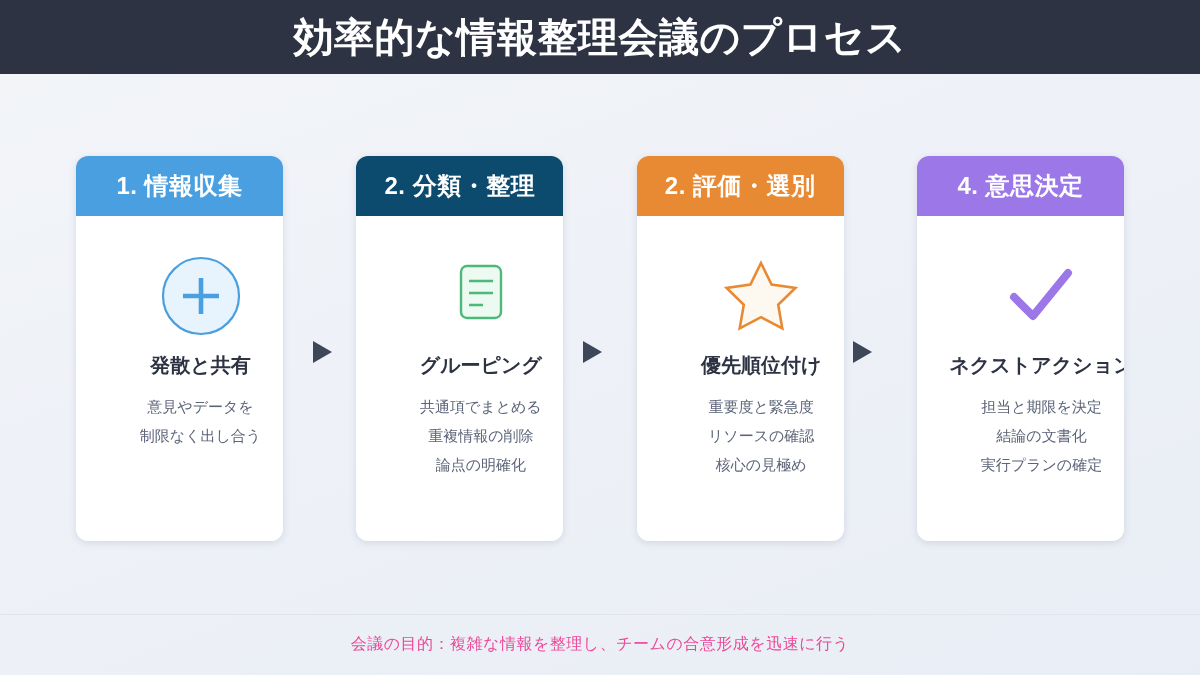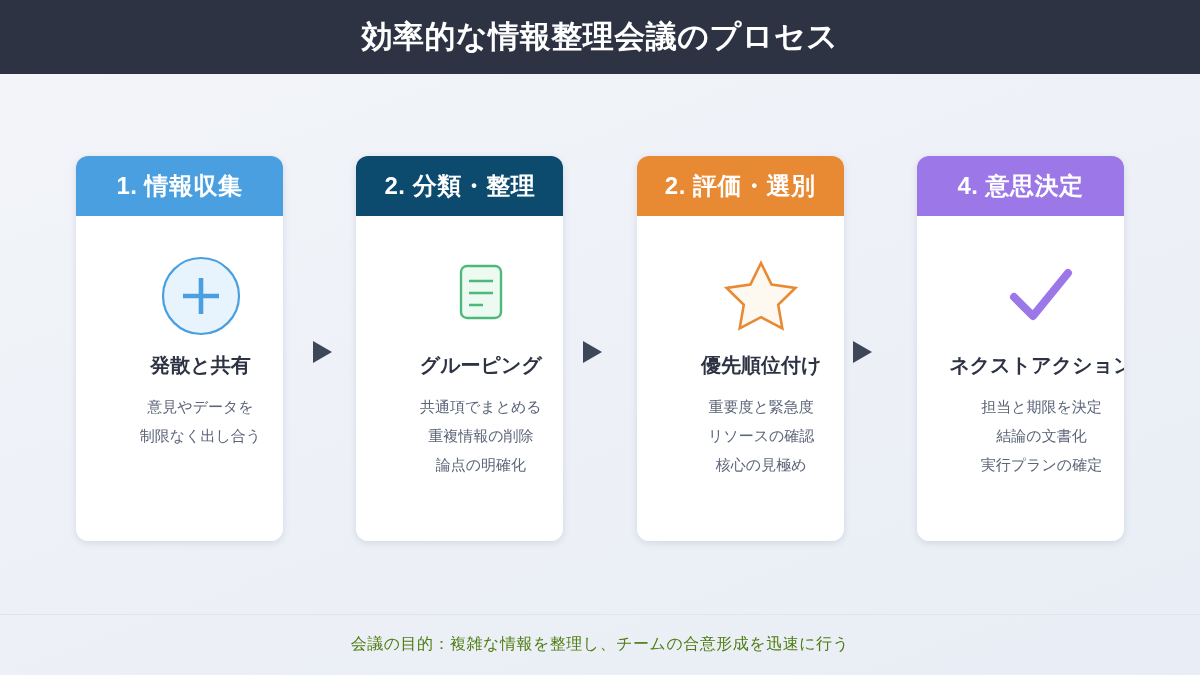--- a/index.html
+++ b/index.html
@@ -26,21 +26,21 @@
     left: 0; top: 0;
     width: 1200px;
     height: 74px;
     background: #2D3343;
     display: flex;
     align-items: center;
     justify-content: center;
   }
   .header-title {
     color: #FFFFFF;
-    font-size: 31px;
+    font-size: 40px;
     font-weight: bold;
     letter-spacing: 0.5px;
     white-space: nowrap;
   }
 
   
   .cards {
     position: absolute;
     left: 76px;
     top: 156px;
@@ -232,16 +232,16 @@
     </div>
 
   </div>
 
   <div class="arrow arrow-1" style="border-left-color: rgb(62, 71, 89);"></div>
   <div class="arrow arrow-2" style="border-left-color: rgb(62, 71, 89);"></div>
   <div class="arrow arrow-3" style="border-left-color: rgb(62, 71, 89);"></div>
 
   <div class="footer-divider"></div>
   <div class="footer">
-    <div class="footer-text" style="color: #4d7c0f;">会議の目的：複雑な情報を整理し、チームの合意形成を迅速に行う</div>
+    <div class="footer-text" style="color: #ec4899;">会議の目的：複雑な情報を整理し、チームの合意形成を迅速に行う</div>
   </div>
 
 </div>
 
 </body></html>

